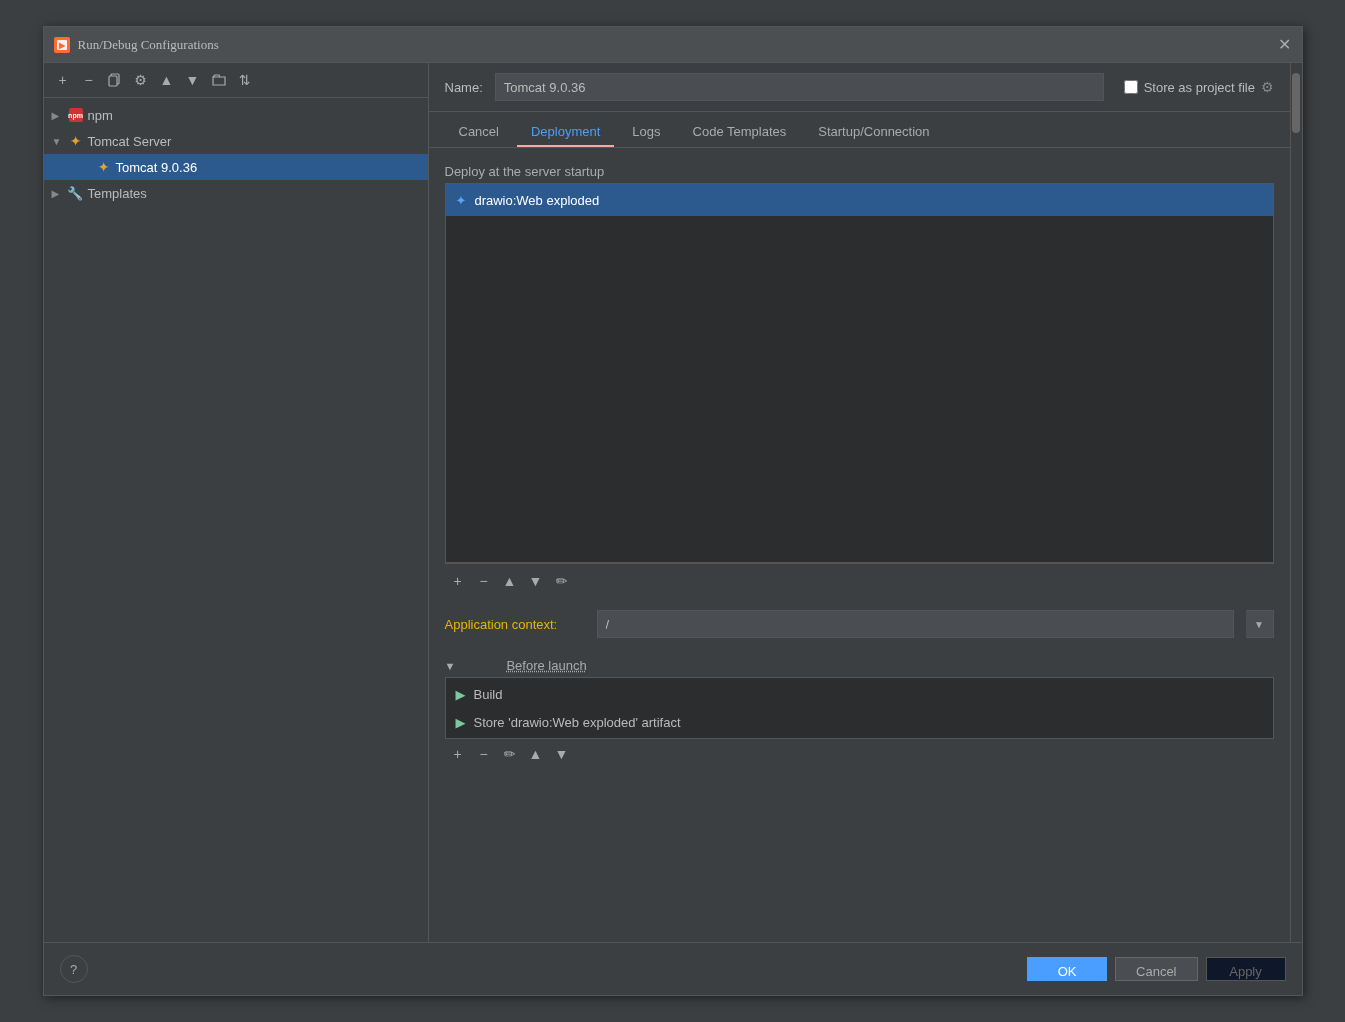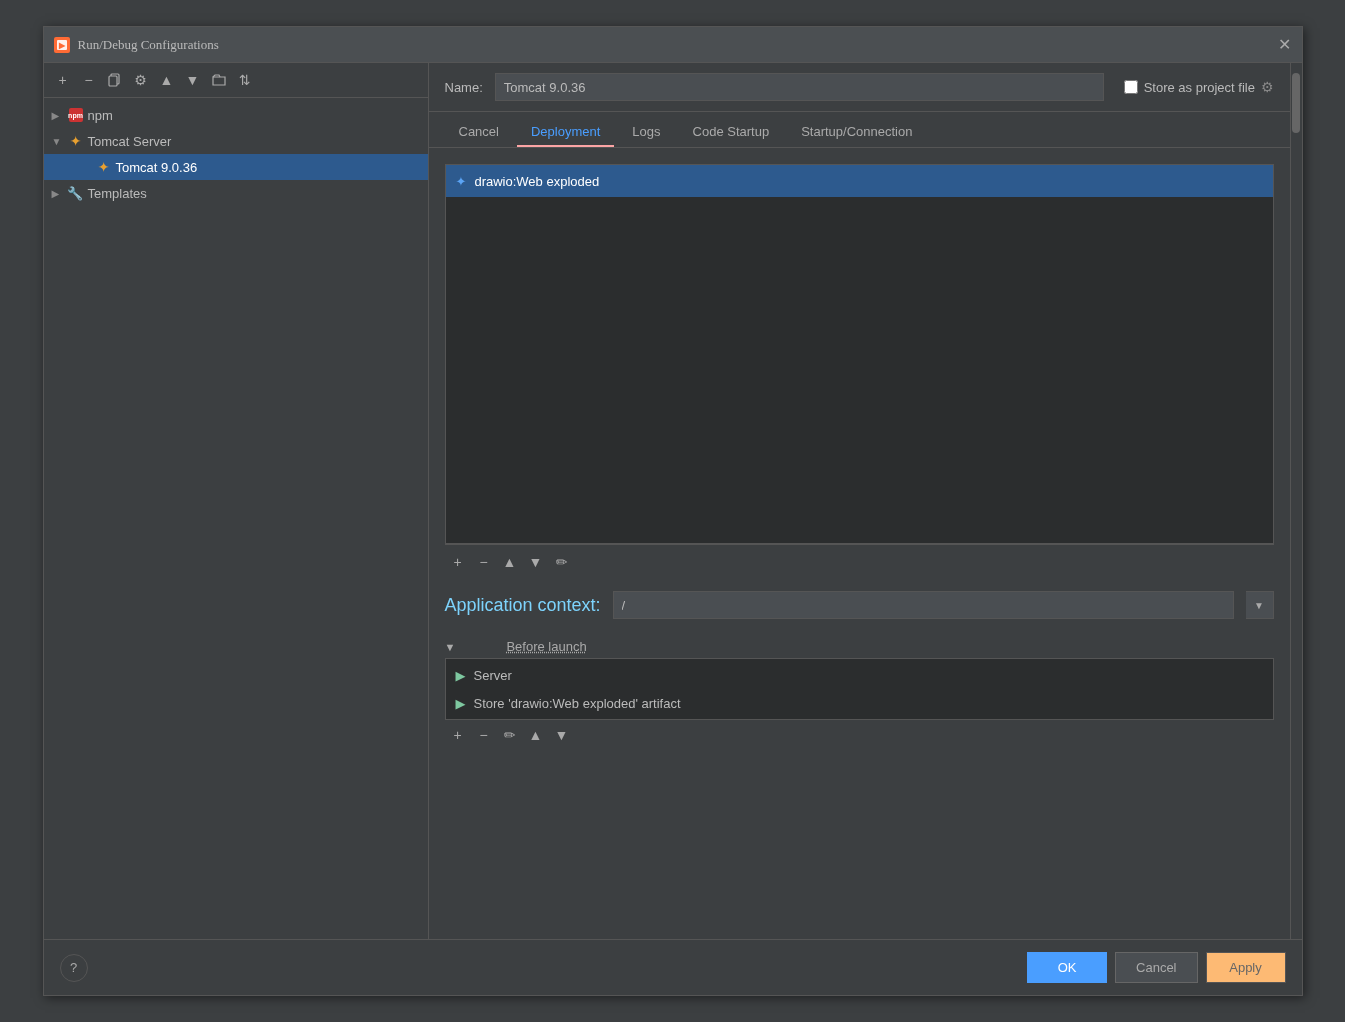--- a/index.html
+++ b/index.html
@@ -258,22 +258,22 @@
       gap: 4px;
       border-top: 1px solid #555;
     }
     .app-context-row {
       display: flex;
       align-items: center;
       gap: 12px;
       flex-shrink: 0;
     }
     .app-context-label {
-      color: #7dd3fc;
-      font-size: 18px;
+      color: #eab308;
+      font-size: 13px;
       white-space: nowrap;
       min-width: 140px;
     }
     .app-context-input {
       flex: 1;
       background: #4a4e52;
       border: 1px solid #555;
       color: #bbbbbb;
       padding: 4px 8px;
       font-size: 13px;
@@ -381,30 +381,30 @@
       align-items: center;
       justify-content: center;
     }
     .dialog-btn {
       background: #4a9eff;
       border: 1px solid #4a9eff;
       color: #ffffff;
       padding: 6px 20px;
       font-size: 13px;
       cursor: pointer;
-      height: 31px;
+      height: 24px;
       min-width: 80px;
     }
     .dialog-btn.secondary {
       background: #4a4e52;
       border: 1px solid #666;
       color: #aaaaaa;
     }
     .dialog-btn.disabled {
-      background: #fdba74;
+      background: #0f172a;
       border: 1px solid #555;
       color: #666;
       cursor: default;
     }
   </style>
 </head>
 <body>
 
 <div class="dialog">
 
@@ -485,27 +485,28 @@
           <input class="store-checkbox" type="checkbox" style="">
           <span class="store-label">Store as project file</span>
           <span class="gear-icon">⚙</span>
         </div>
       </div>
 
       <div class="tabs-bar">
         <div class="tab">Cancel</div>
         <div class="tab active">Deployment</div>
         <div class="tab">Logs</div>
-        <div class="tab">Code Startup</div>
+        <div class="tab">Code Templates</div>
         <div class="tab">Startup/Connection</div>
       </div>
 
       <div class="tab-content">
 
         <div>
+          <div class="section-label">Deploy at the server startup</div>
           <div class="deploy-list-container">
             <div class="deploy-list-item selected">
               <span class="deploy-icon">✦</span>
               <span>drawio:Web exploded</span>
             </div>
           </div>
           <div class="deploy-toolbar">
             <button class="toolbar-btn">+</button>
             <button class="toolbar-btn">−</button>
             <button class="toolbar-btn">▲</button>
@@ -521,21 +522,21 @@
         </div>
 
         <div>
           <div class="before-launch-header">
             <span class="before-launch-arrow">▼</span>
             <span class="before-launch-label">Before launch</span>
           </div>
           <div class="before-launch-list">
             <div class="before-launch-item">
               <span class="build-icon">▶</span>
-              <span>Server</span>
+              <span>Build</span>
             </div>
             <div class="before-launch-item">
               <span class="build-icon">▶</span>
               <span>Store 'drawio:Web exploded' artifact</span>
             </div>
           </div>
           <div class="before-launch-toolbar">
             <button class="toolbar-btn">+</button>
             <button class="toolbar-btn">−</button>
             <button class="toolbar-btn">✏</button>

